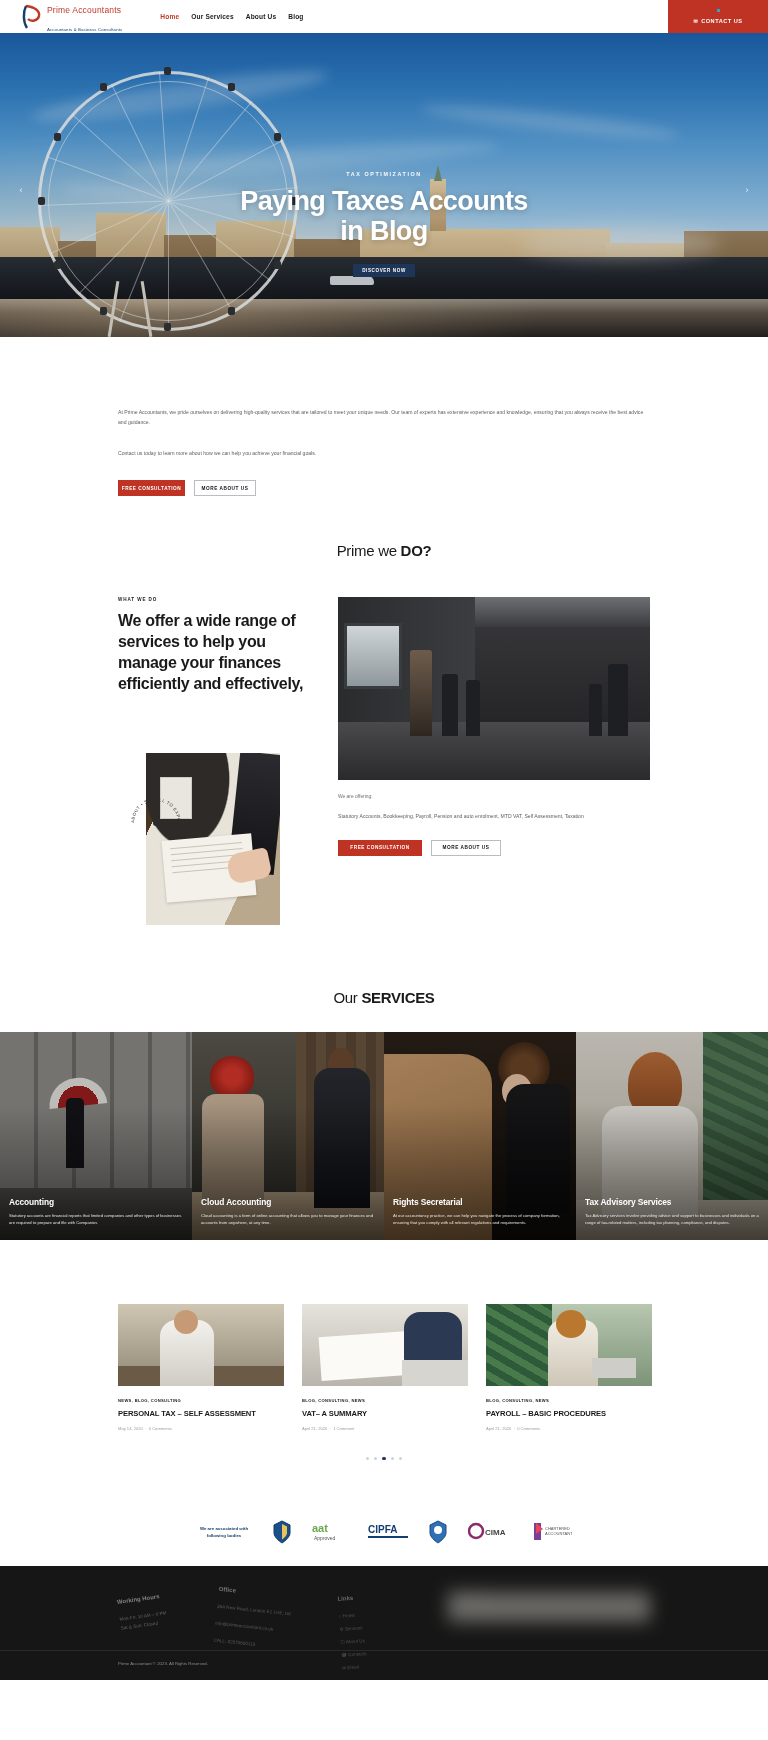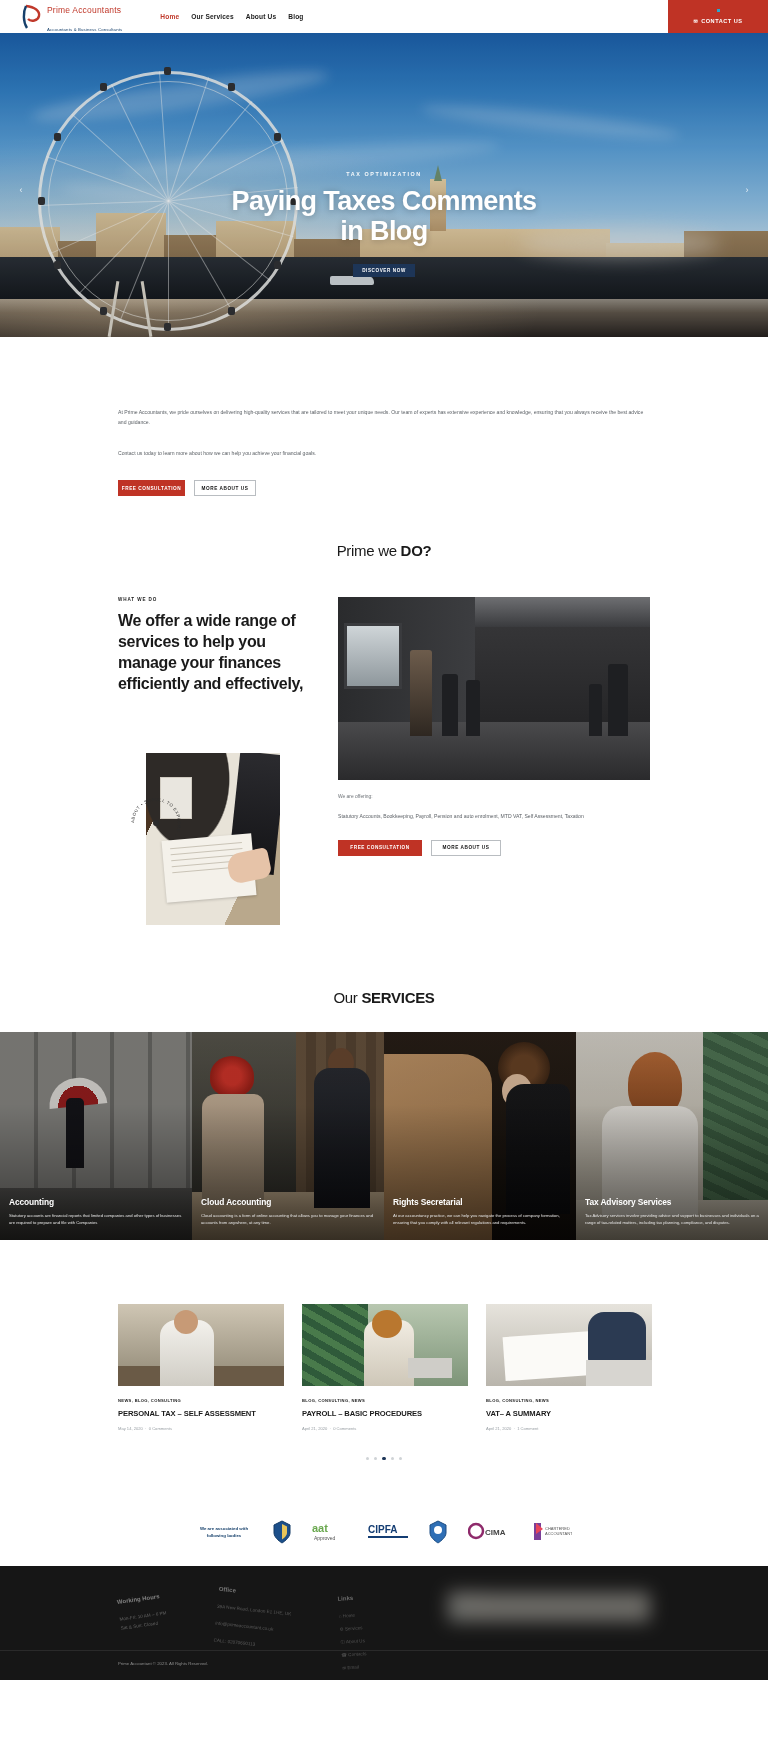--- a/index.html
+++ b/index.html
@@ -402,21 +402,21 @@
       <i></i>
       <i></i>
     </div>
 
   <div class="cloud c4"></div>
   <div class="hero-overlay"></div>
 
   <div class="hero-content">
     <div class="hero-eyebrow">TAX OPTIMIZATION</div>
     <div class="hero-title">
-      <span>Paying Taxes Comments</span><br>
+      <span>Paying Taxes Accounts</span><br>
       <span>in Blog</span>
     </div>
     <div class="hero-btn">DISCOVER NOW</div>
   </div>
 
   <div class="hero-arrow left">‹</div>
   <div class="hero-arrow right">›</div>
 </div>
 
 <section class="welcome">
@@ -566,47 +566,47 @@
         <div class="blog-cat">NEWS, BLOG, CONSULTING</div>
         <h3 class="blog-title">PERSONAL TAX – SELF ASSESSMENT</h3>
         <div class="blog-meta">
           <span>May 14, 2020</span>
           &nbsp;·&nbsp;
           <span>0 Comments</span>
         </div>
       </article>
 
       <article class="blog">
+        <div class="blog-img b2">
+          <div class="doc"></div>
+            <div class="arm"></div>
+            <div class="lap"></div>
+        </div>
+        <div class="blog-cat">BLOG, CONSULTING, NEWS</div>
+        <h3 class="blog-title">VAT– A SUMMARY</h3>
+        <div class="blog-meta">
+          <span>April 21, 2020</span>
+          &nbsp;·&nbsp;
+          <span>1 Comment</span>
+        </div>
+      </article>
+
+      <article class="blog">
         <div class="blog-img b3">
           <div class="pl"></div>
             <div class="wm"></div>
             <div class="hr"></div>
             <div class="lp"></div>
         </div>
         <div class="blog-cat">BLOG, CONSULTING, NEWS</div>
         <h3 class="blog-title">PAYROLL – BASIC PROCEDURES</h3>
         <div class="blog-meta">
           <span>April 21, 2020</span>
           &nbsp;·&nbsp;
           <span>0 Comments</span>
-        </div>
-      </article>
-
-      <article class="blog">
-        <div class="blog-img b2">
-          <div class="doc"></div>
-            <div class="arm"></div>
-            <div class="lap"></div>
-        </div>
-        <div class="blog-cat">BLOG, CONSULTING, NEWS</div>
-        <h3 class="blog-title">VAT– A SUMMARY</h3>
-        <div class="blog-meta">
-          <span>April 21, 2020</span>
-          &nbsp;·&nbsp;
-          <span>1 Comment</span>
         </div>
       </article>
     </div>
 
     <div class="dots">
       <span class="dot"></span>
       <span class="dot"></span>
       <span class="dot on"></span>
       <span class="dot"></span>
       <span class="dot"></span>

